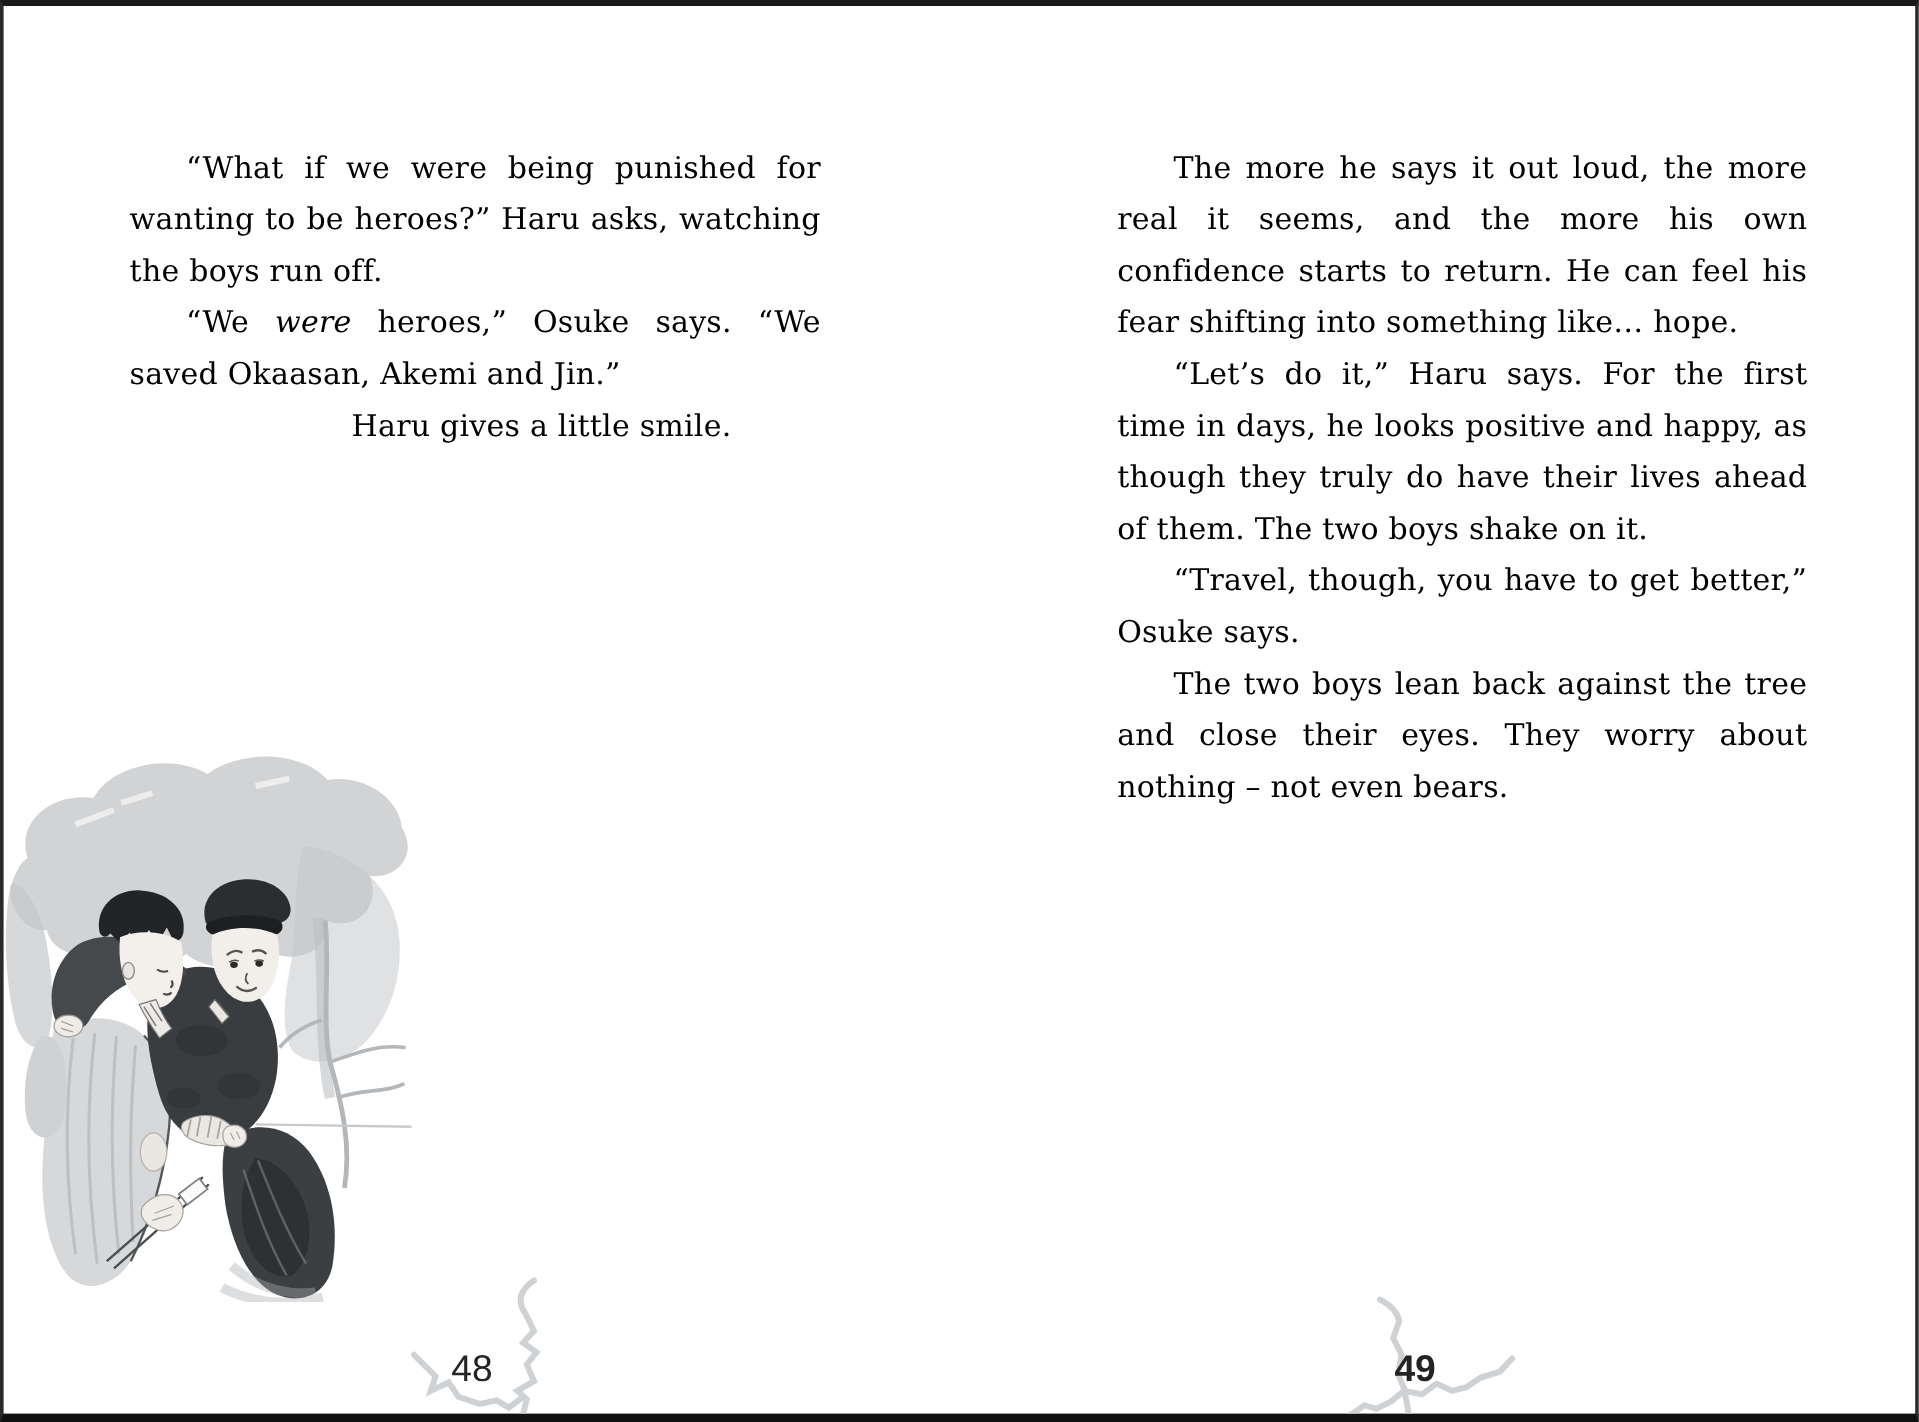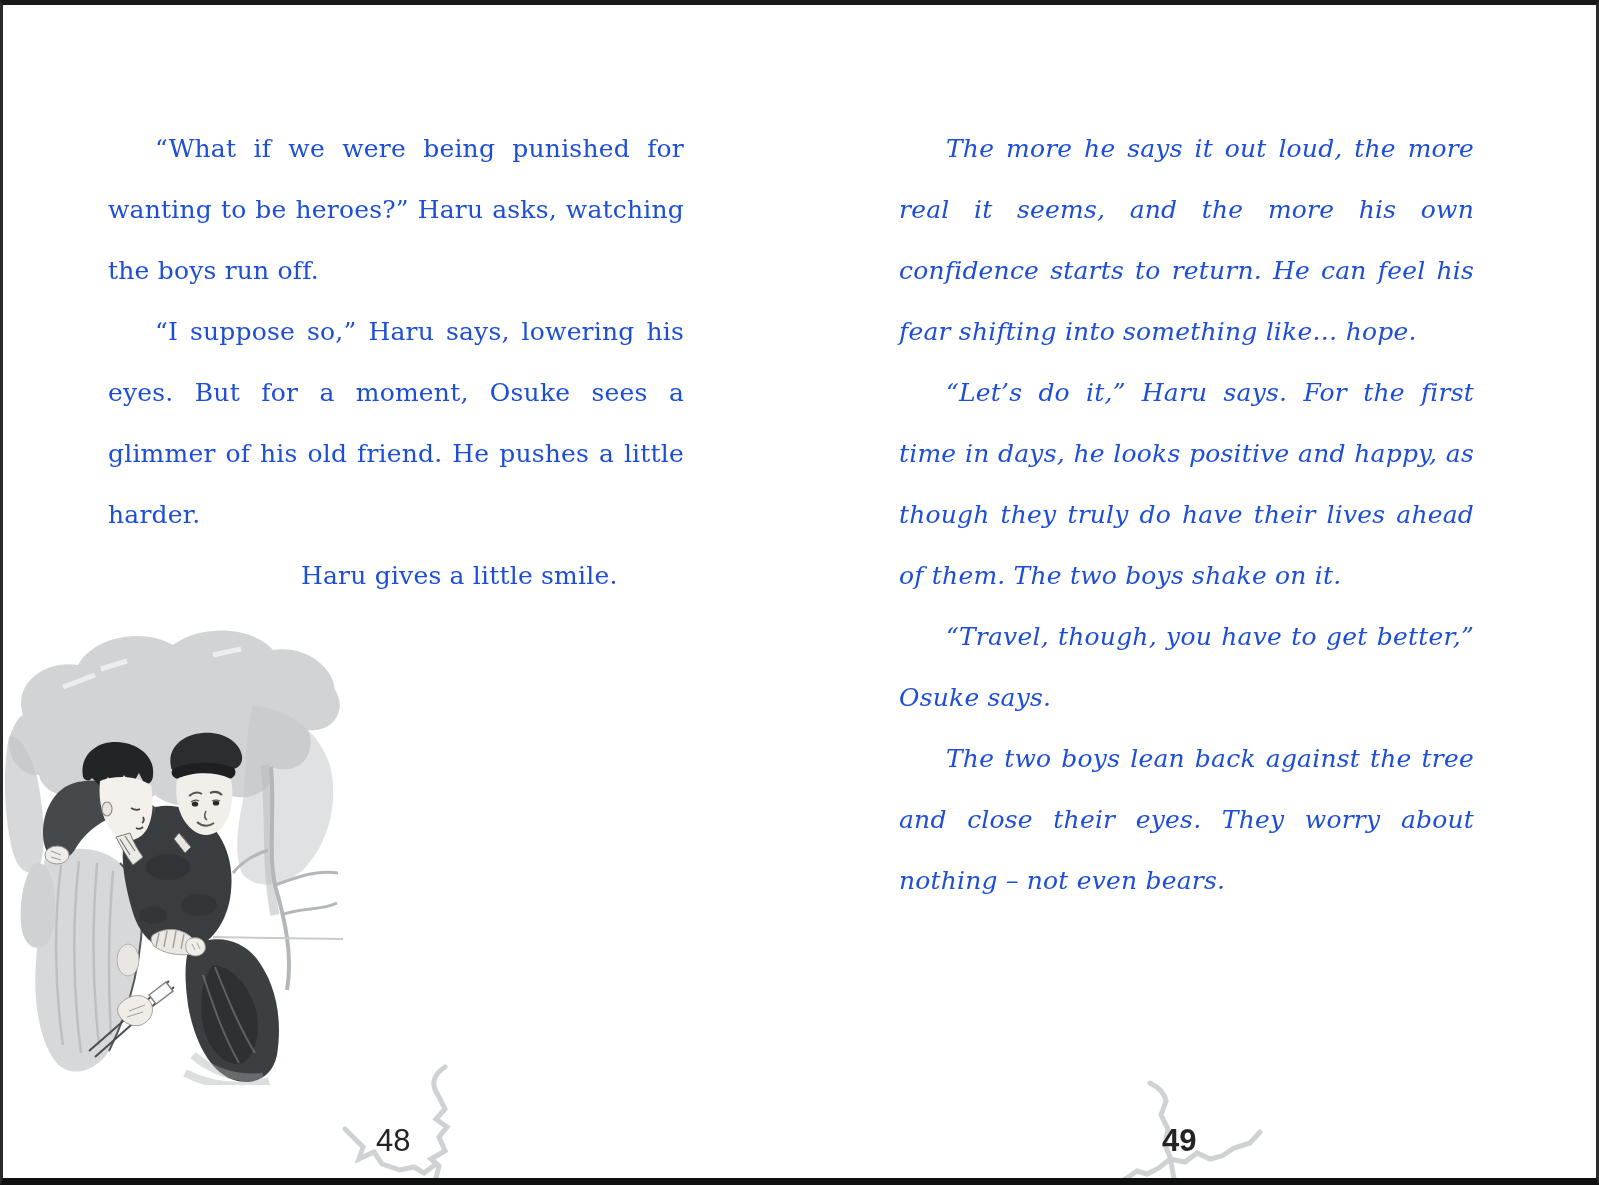--- a/index.html
+++ b/index.html
@@ -12,27 +12,27 @@
     border-bottom:7px solid #101010;
     border-left:3px solid #2a2a2a;
     border-right:3px solid #2a2a2a;
     overflow:hidden;
     font-family:"DejaVu Serif", serif;
   }
   .text-col{
     position:absolute;
     top:113px;
     font-size:25px;
-    line-height:61px;
-    color:#1d4ed8;
+    line-height:43px;
+    color:#000000;
     text-align:justify;
     letter-spacing:.2px;
   }
   .text-col.left{left:105px;width:576px;}
-  .text-col.right{left:896px;width:575px;font-style:italic;}
+  .text-col.right{left:928px;width:575px;}
   .para{text-indent:47px;margin:0;}
   .wrapped .para{text-indent:0;}
   .wrap-spacer{
     float:left;
     width:310px;height:405px;
     shape-outside: polygon(0px 0px,185px 0px,185px 45px,193px 45px,193px 90px,222px 90px,222px 135px,243px 135px,243px 180px,295px 180px,295px 225px,305px 225px,305px 270px,262px 270px,262px 405px,0px 405px);
   }
   .italic{font-style:italic;}
   .illustration{
     position:absolute;
@@ -54,21 +54,21 @@
   .crack.left{left:330px;top:1052px;}
   .crack.right{left:1095px;top:1056px;}
 </style>
 </head>
 <body>
 
 <div class="sheet">
 
   <div class="text-col left">
     <p class="para"><span>“What if we were being punished for wanting to be heroes?” Haru asks, watching the boys run off.</span></p>
-    <p class="para"><span>“I suppose so,” Haru says, lowering his eyes. But for a moment, Osuke sees a glimmer of his old friend. He pushes a little harder.</span></p>
+    <p class="para"><span>“We </span><span class="italic">were</span><span> heroes,” Osuke says. “We saved Okaasan, Akemi and Jin.”</span></p>
     <div class="wrapped">
       <div class="wrap-spacer"></div>
       <p class="para"><span>Haru gives a little smile.</span></p>
     </div>
   </div>
 
   <div class="text-col right">
     <p class="para"><span>The more he says it out loud, the more real it seems, and the more his own confidence starts to return. He can feel his fear shifting into something like… hope.</span></p>
     <p class="para"><span>“Let’s do it,” Haru says. For the first time in days, he looks positive and happy, as though they truly do have their lives ahead of them. The two boys shake on it.</span></p>
     <p class="para"><span>“Travel, though, you have to get better,” Osuke says.</span></p>

